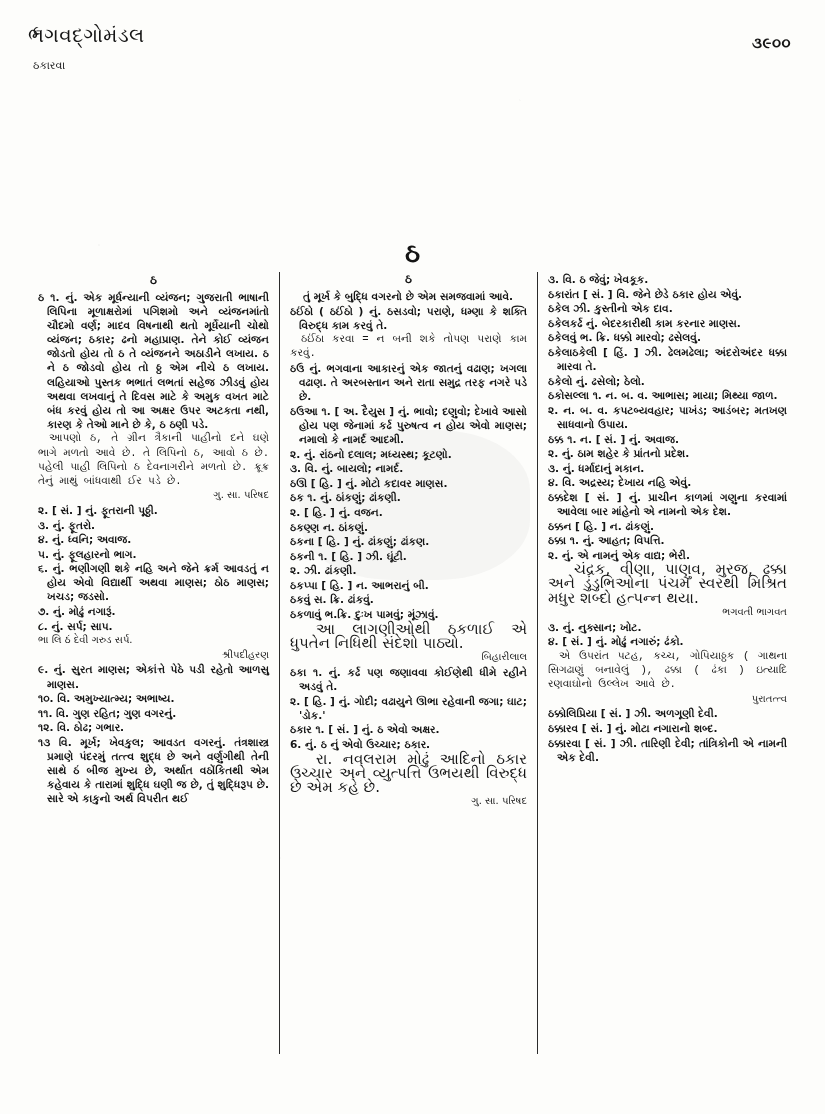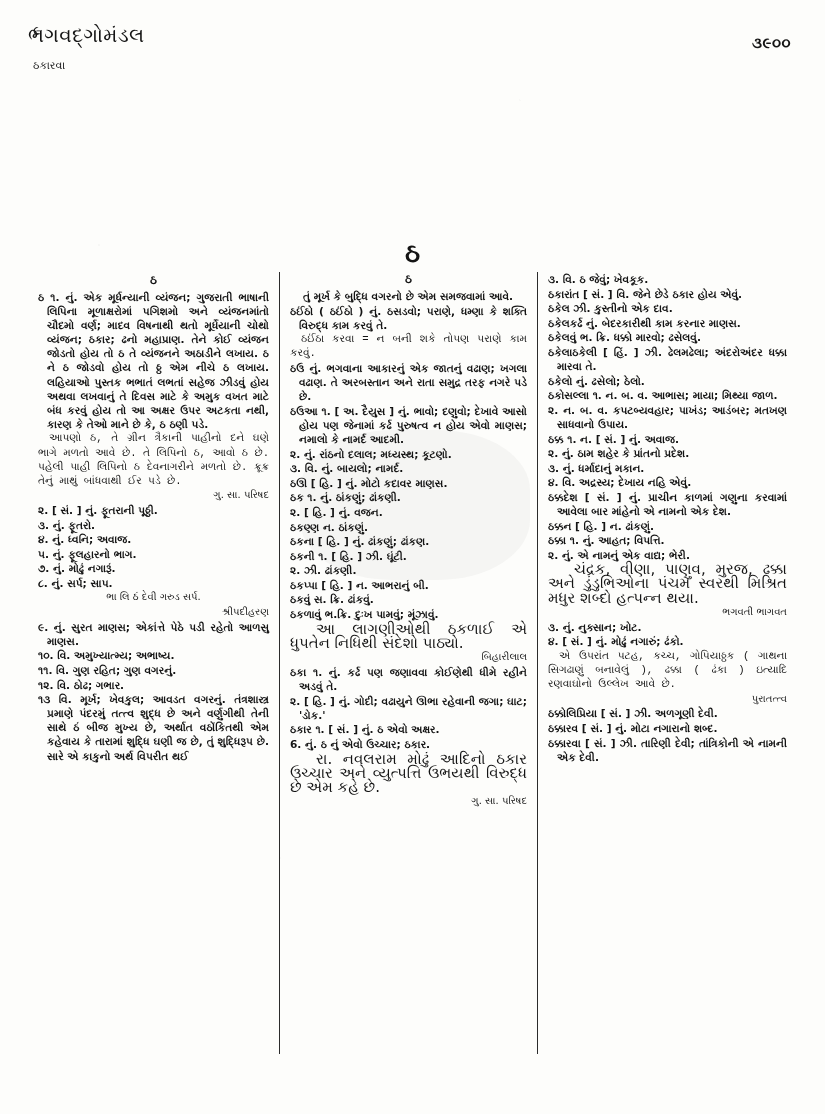--- a/index.html
+++ b/index.html
@@ -128,21 +128,20 @@
     text-indent: 13px;
     font-weight: bold;
   }
   p.right {
     margin: 0 0 0.5px 0;
     text-align: right;
     font-size: 10px;
   }
   p.center {
     margin: 0 0 0.5px 0;
-    text-align: center;
     font-size: 10px;
   }
   p.verse {
     margin: 0 0 0.5px 0;
     text-indent: 26px;
     font-size: 15px;
   }
 
   
   .tint {
@@ -176,20 +175,21 @@
     <div class="col col-1">
       <div class="col-head">ઠ</div>
       <div>
           <p class="e">ઠ ૧. નું. એક મૂર્ધન્યાની વ્યંજન;  ગુજરાતી ભાષાની લિપિના મૂળાક્ષરોમાં પગિશમો અને વ્યંજનમાંતો ચૌદમો વર્ણ; માદવ વિષનાથી થતો મૂર્ધેયાની ચોથો વ્યંજન;  ઠકાર; ઢનો મહાપ્રાણ.  તેને કોઈ વ્યંજન જોડતો હોય તો ઠ તે વ્યંજનને અઠાડીને લખાય.  ઠ ને ઠ જોડવો હોય તો ઠ્ઠ એમ નીચે ઠ લખાય.  લહિયાઓ પુસ્તક ભભાતં લભતાં સહેજ ઝીડવું હોય અથવા લખવાનું તે દિવસ માટે કે અમુક વખત માટે બંધ કરવું હોય તો આ અક્ષર ઉપર અટકતા નથી, કારણ કે તેઓ માને છે કે, ઠ ઠણી પડે.</p>
           <p class="ind">આપણો ઠ, તે ગ્રીન ત્રૈકાની પાહીનો દને ઘણે ભાગે મળતો આવે છે.  તે લિપિનો ઠ, આવો ઠ છે.  પહેલી પાહી લિપિનો ઠ દેવનાગરીને મળતો છે.  ક્રૂક્ર તેનું માથું બાંધવાથી ઈર પડે છે.</p>
           <p class="right">ગુ. સા. પરિષદ</p>
           <p class="e">૨. [ સં. ] નું. ફૂતરાની પૂઠ્ઠી.</p>
           <p class="e">૩. નું. ફૂતરો.</p>
           <p class="e">૪. નું. ધ્વનિ; અવાજ.</p>
           <p class="e">૫. નું. ફૂલહારનો ભાગ.</p>
+          <p class="e">૬. નું. ભણીગણી શકે નહિ અને જેને ક્રર્મ આવડતું ન હોય એવો વિદ્યાર્થી અથવા માણસ; ઠોઠ માણસ; ખચડ; જડસો.</p>
           <p class="e">૭. નું. મોઢું નગારૂં.</p>
           <p class="e">૮. નું. સર્પ; સાપ.</p>
           <p class="center">ભા લિ ઠં દેવી ગરુડ સર્પ.</p>
           <p class="right">શ્રીપદીહરણ</p>
           <p class="e">૯. નું. સુરત માણસ; એકાંત્તે પેઠે પડી રહેતો આળસુ માણસ.</p>
           <p class="e">૧૦. વિ. અમુખ્યાત્મ્ય; અભાષ્ય.</p>
           <p class="e">૧૧. વિ. ગુણ રહિત; ગુણ વગરનું.</p>
           <p class="e">૧૨. વિ. ઠોઢ; ગભાર.</p>
           <p class="e">૧૩ વિ. મૂર્ખ; ખેવકુલ; આવડત વગરનું. તંત્રશાસ્ત્ર પ્રમાણે પંદરમું તત્ત્વ શુદ્ધ છે અને વર્ણુગીથી તેની સાથે ઠં બીજ મુખ્ય છે, અર્થાત વઠોંકિતથી એમ કહેવાય કે તારામાં શુદ્ધિ ઘણી જ છે, તું શુદ્ધિરૂપ છે. સારે એ કાકુનો અર્થ વિપરીત થઈ</p>
         </div>

